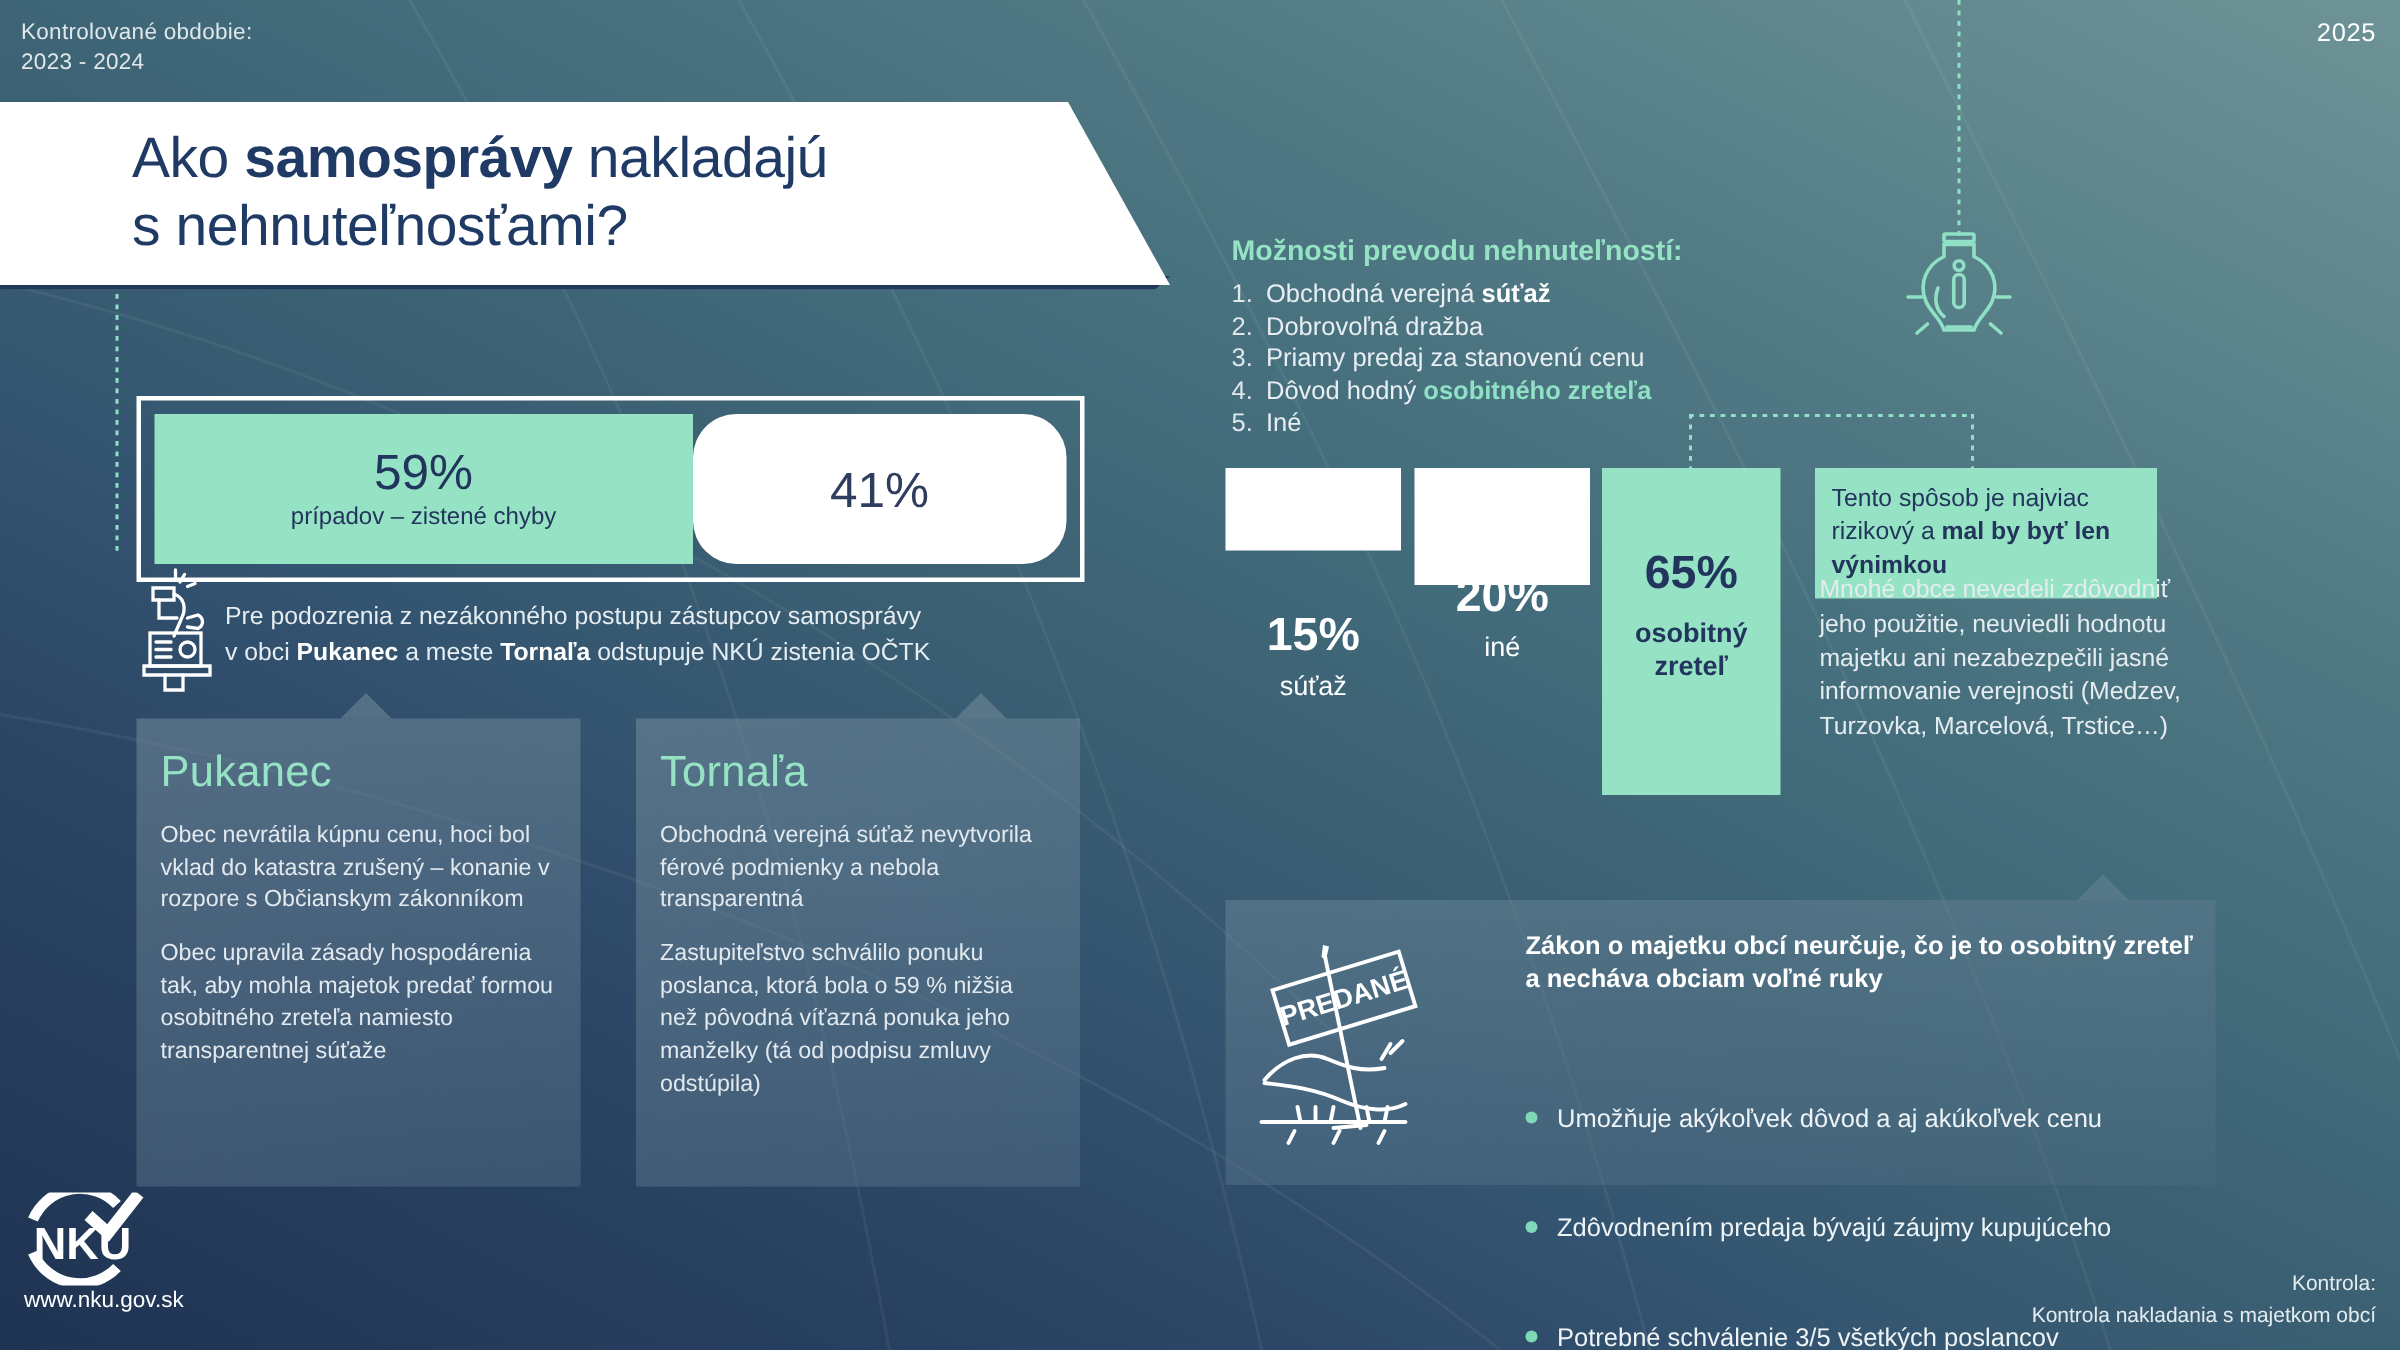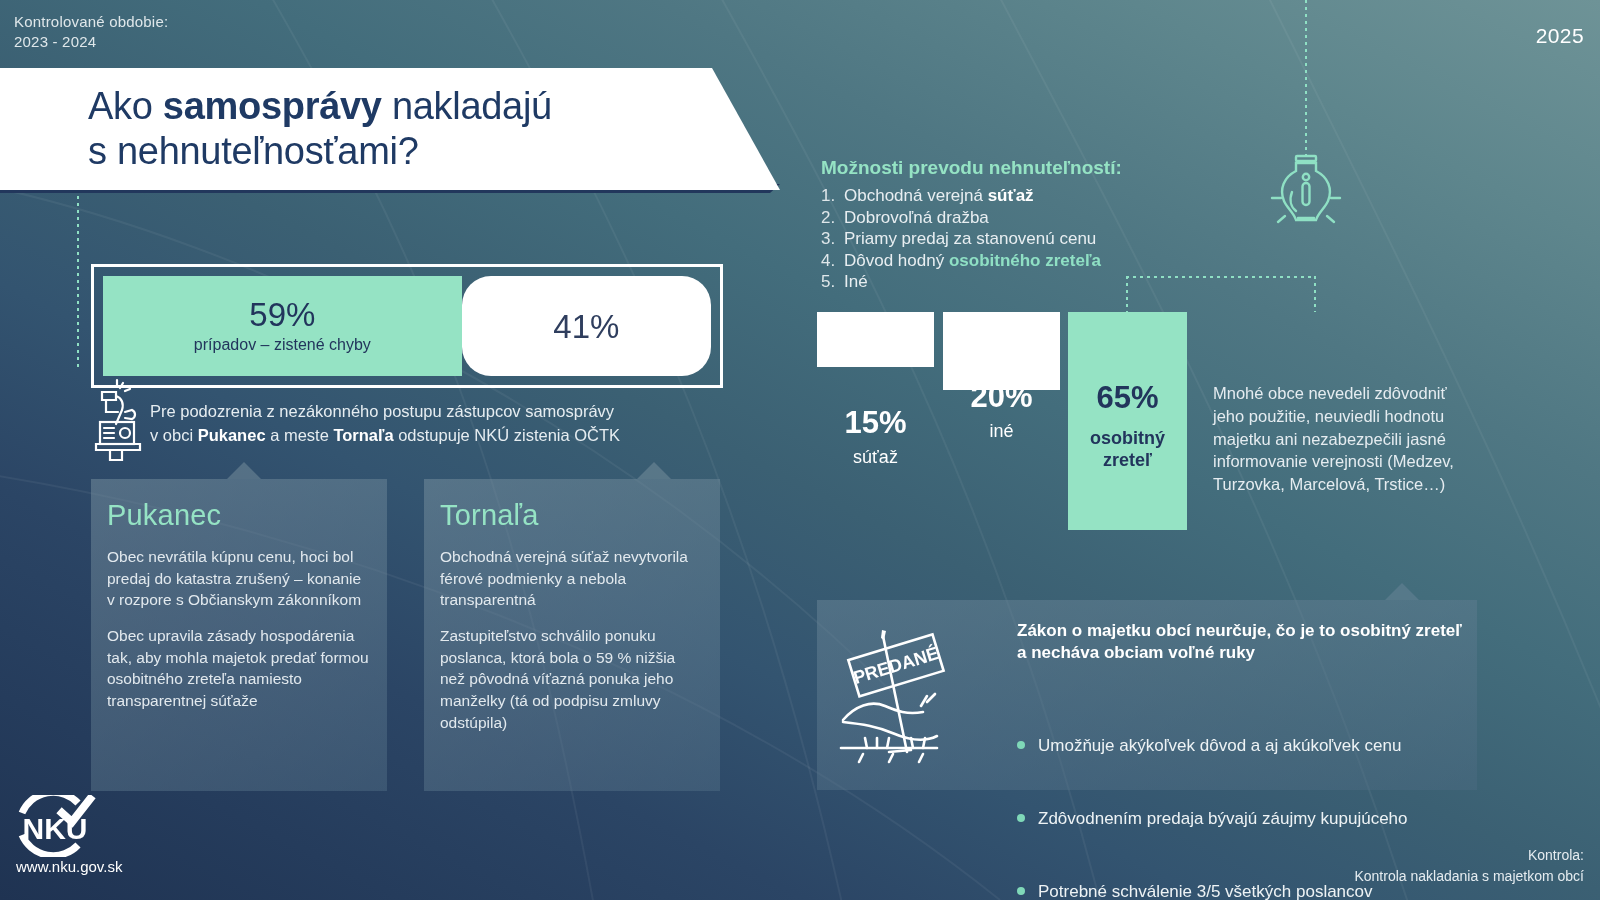--- a/index.html
+++ b/index.html
@@ -28,22 +28,22 @@
   }
   
   .swoosh { position:absolute; pointer-events:none; left:0; top:0; width:1600px; height:900px; }
   
   .period {
     position: absolute; left: 14px; top: 12px;
     color: #dfe7ea; font-size: 15px; line-height: 1.35;
     white-space: pre-line; letter-spacing: .2px;
   }
   .year {
-    position: absolute; right: 16px; top: 24px;
-    color: #ffffff; font-size: 21px; letter-spacing: .4px;
+    position: absolute; right: 16px; top: 12px;
+    color: #ffffff; font-size: 17px; letter-spacing: .4px;
   }
   
   .rail-v {
     position: absolute; left: 77px; top: 70px; width: 2px; height: 300px;
     background-image: linear-gradient(#8fe0c4 0 48%, transparent 48% 100%);
     background-size: 2px 7px; background-repeat: repeat-y;
   }
   
   .banner {
     position: absolute; left: 0; top: 68px; width: 780px; height: 122px;
@@ -154,21 +154,21 @@
   .bar .pct { position:absolute; left:0; width:100%; text-align:center; }
   .bar-suaz  { left: 0px;   width: 117px; }
   .bar-ine   { left: 126px; width: 117px; }
   .bar-zret  { left: 251px; width: 119px; }
   .bar-suaz  .fill, .bar-ine .fill { background: #ffffff; }
   .bar-zret  .fill { background: #95e3c4; }
   .lbl-white { color: #ffffff; }
   .pct-big { font-size: 31px; font-weight: 700; line-height: 1; }
   .pct-cap { font-size: 18px; margin-top: 9px; font-weight: 400; }
   .zret-inner {
-    color: #22355c; text-align: center; padding-top: 68px;
+    color: #22355c; text-align: center; padding-top: 52px;
   }
   .zret-inner .p { font-size: 31px; font-weight: 700; }
   .zret-inner .c { font-size: 18px; font-weight: 700; margin-top: 12px; line-height: 1.2; }
   
   .callout {
     position: absolute; left: 1210px; top: 312px; width: 228px;
     background: #95e3c4; color: #22355c;
     padding: 9px 11px 11px; font-size: 16.5px; line-height: 1.35;
   }
   .callout b { font-weight: 700; }
@@ -289,21 +289,21 @@
     <path d="M18 72 L18 82 L30 82 L30 72"></path>
   </svg>
   <div class="note">
     <span>Pre podozrenia z nezákonného postupu zástupcov samosprávy</span><br>
     <span>v obci </span><b>Pukanec</b><span> a meste </span><b>Tornaľa</b><span> odstupuje NKÚ zistenia OČTK</span>
   </div>
 
   <div class="card" style="left:91px;">
     <div class="card-notch" style="left:136px;border-bottom:17px solid rgba(118,143,158,.52);"></div>
     <h2>Pukanec</h2>
-    <p>Obec nevrátila kúpnu cenu, hoci bol predaj do katastra zrušený – konanie v rozpore s Občianskym zákonníkom</p>
+    <p>Obec nevrátila kúpnu cenu, hoci bol vklad do katastra zrušený – konanie v rozpore s Občianskym zákonníkom</p>
     <p>Obec upravila zásady hospodárenia tak, aby mohla majetok predať formou osobitného zreteľa namiesto transparentnej súťaže</p>
   </div>
 
   <div class="card" style="left:424px;">
     <div class="card-notch" style="left:213px;border-bottom:17px solid rgba(118,143,158,.52);"></div>
     <h2>Tornaľa</h2>
     <p>Obchodná verejná súťaž nevytvorila férové podmienky a nebola transparentná</p>
     <p>Zastupiteľstvo schválilo ponuku poslanca, ktorá bola o 59 % nižšia než pôvodná víťazná ponuka jeho manželky (tá od podpisu zmluvy odstúpila)</p>
   </div>
 
@@ -353,20 +353,21 @@
     <div class="bar bar-zret" style="height:100%;">
       <div class="fill" style="height:218px;">
         <div class="zret-inner">
           <div class="p">65%</div>
           <div class="c">osobitný zreteľ</div>
         </div>
       </div>
     </div>
   </div>
 
+  <div class="callout"><span>Tento spôsob je najviac rizikový a </span><b>mal by byť len výnimkou</b></div>
   <div class="explain">Mnohé obce nevedeli zdôvodniť jeho použitie, neuviedli hodnotu majetku ani nezabezpečili jasné informovanie verejnosti (Medzev, Turzovka, Marcelová, Trstice…)</div>
 
   <div class="lawpanel">
     <div class="notch"></div>
 
     <svg class="sign" width="160" height="148" viewBox="0 0 160 148" fill="none" stroke="#ffffff" stroke-width="2.6" stroke-linecap="round">
       <path d="M47 18 L44 16 L45 8 L49 9 Z" fill="#ffffff" stroke="none"></path>
       <path d="M46 14 L70 130"></path>
       <path d="M52 130 L74 128"></path>
       <g transform="rotate(-17 60 40)">

